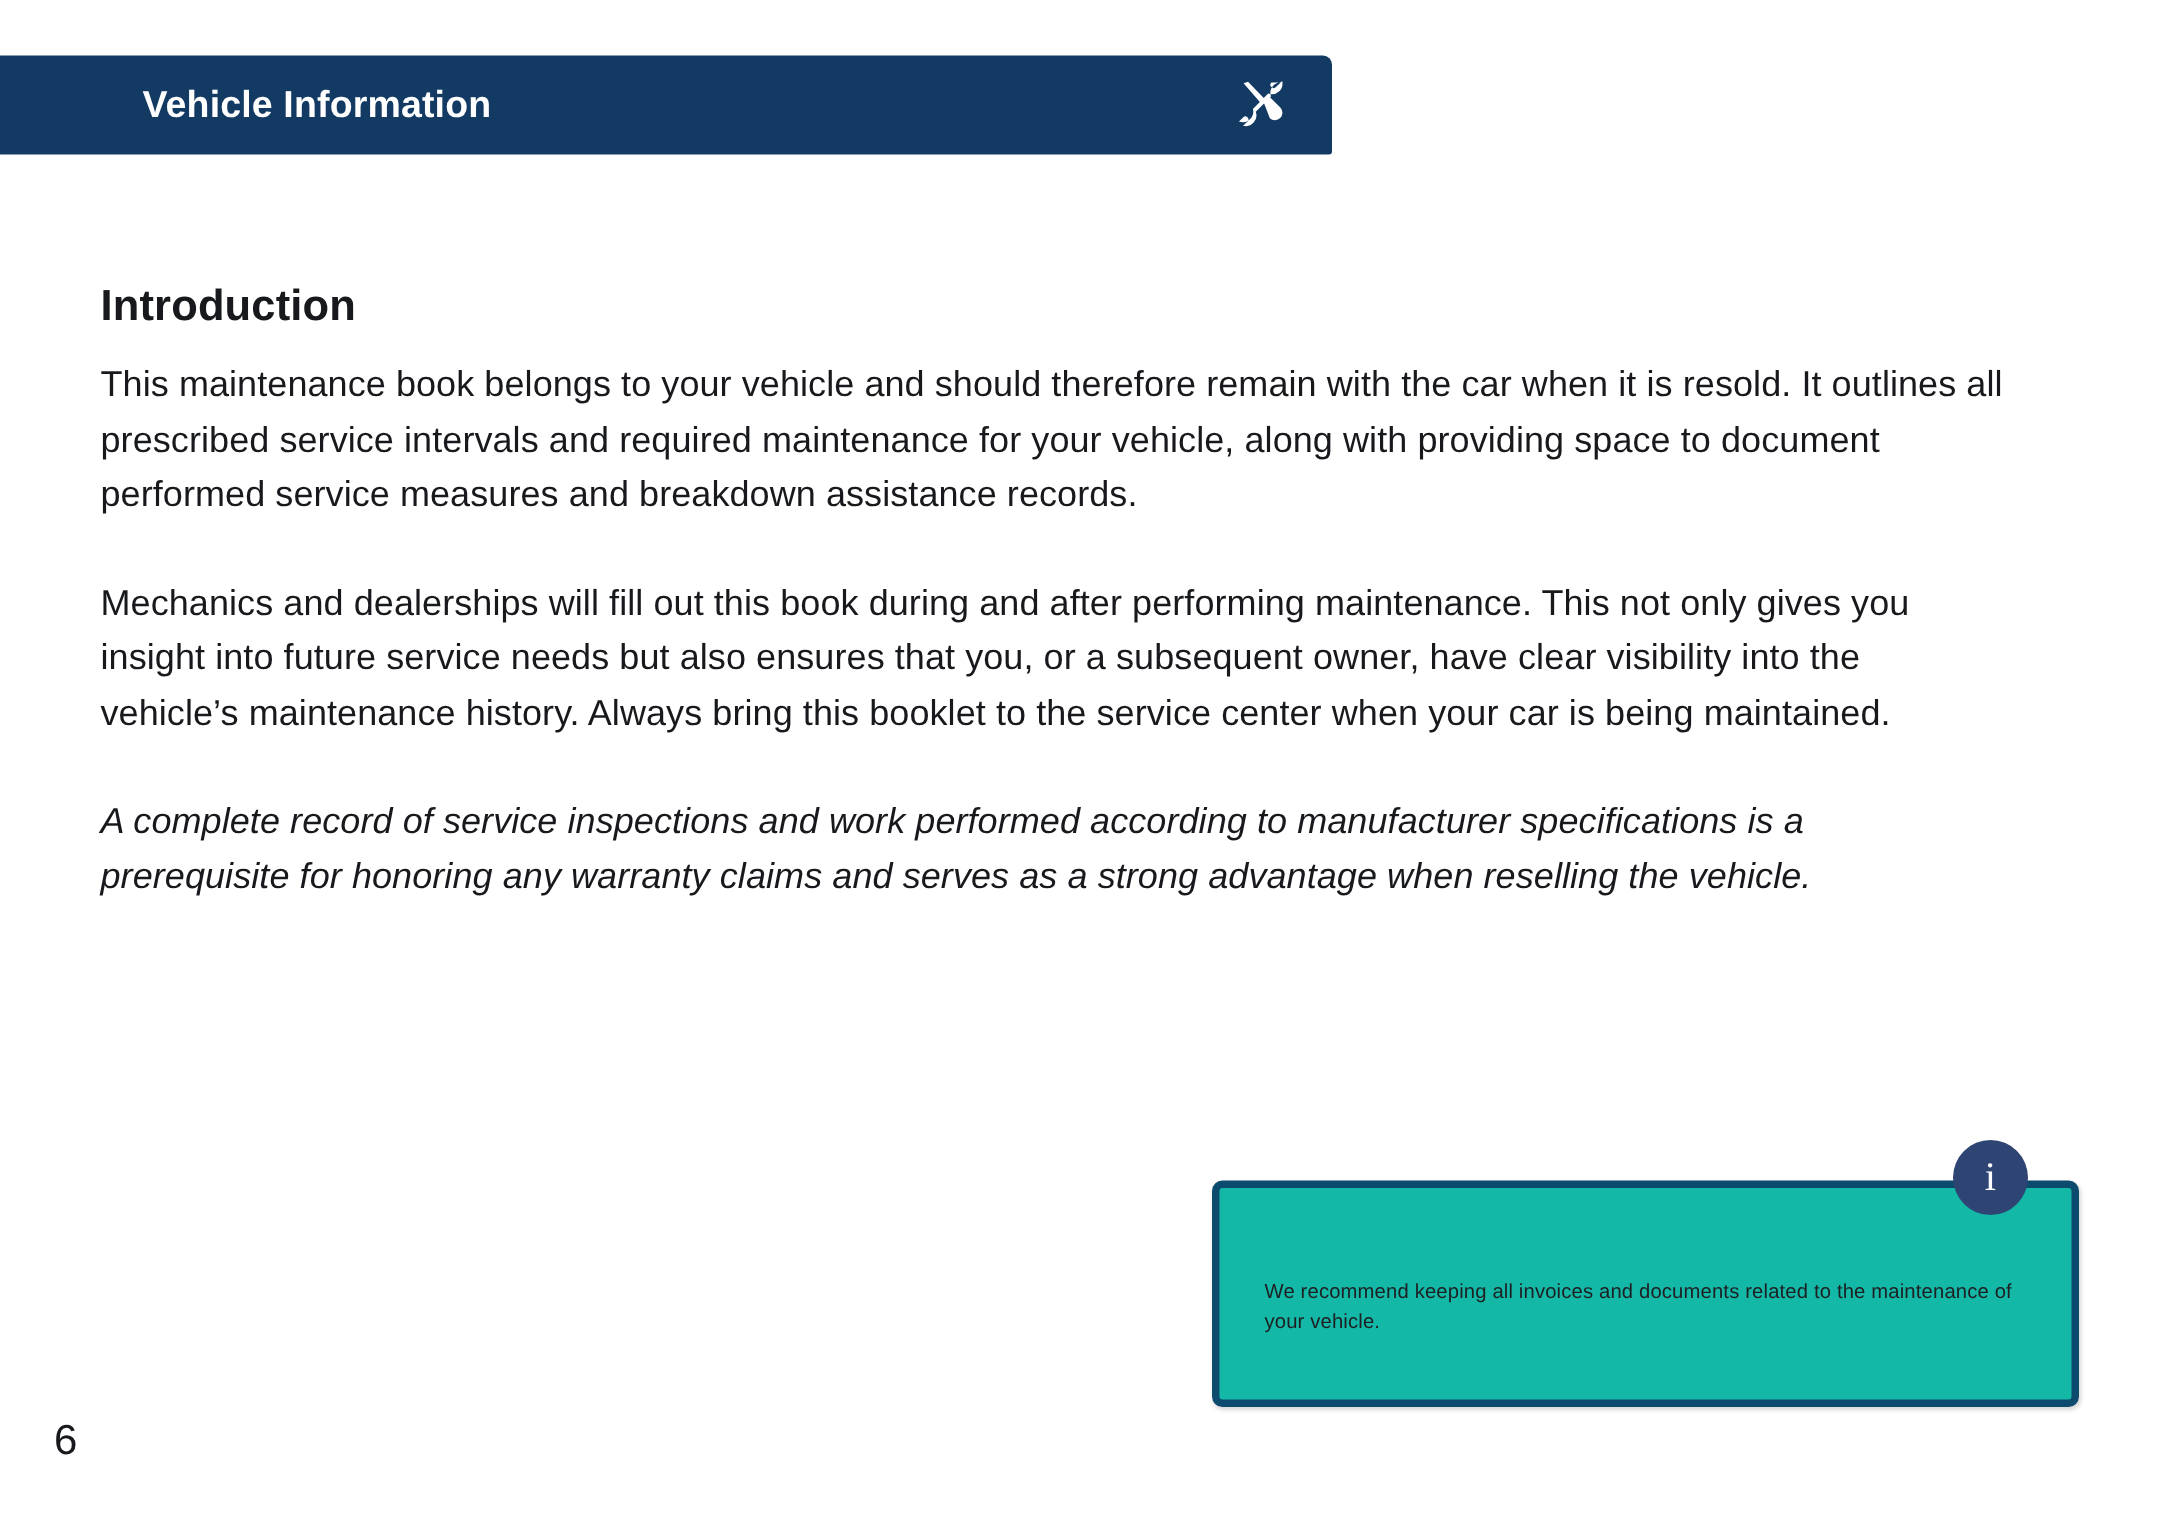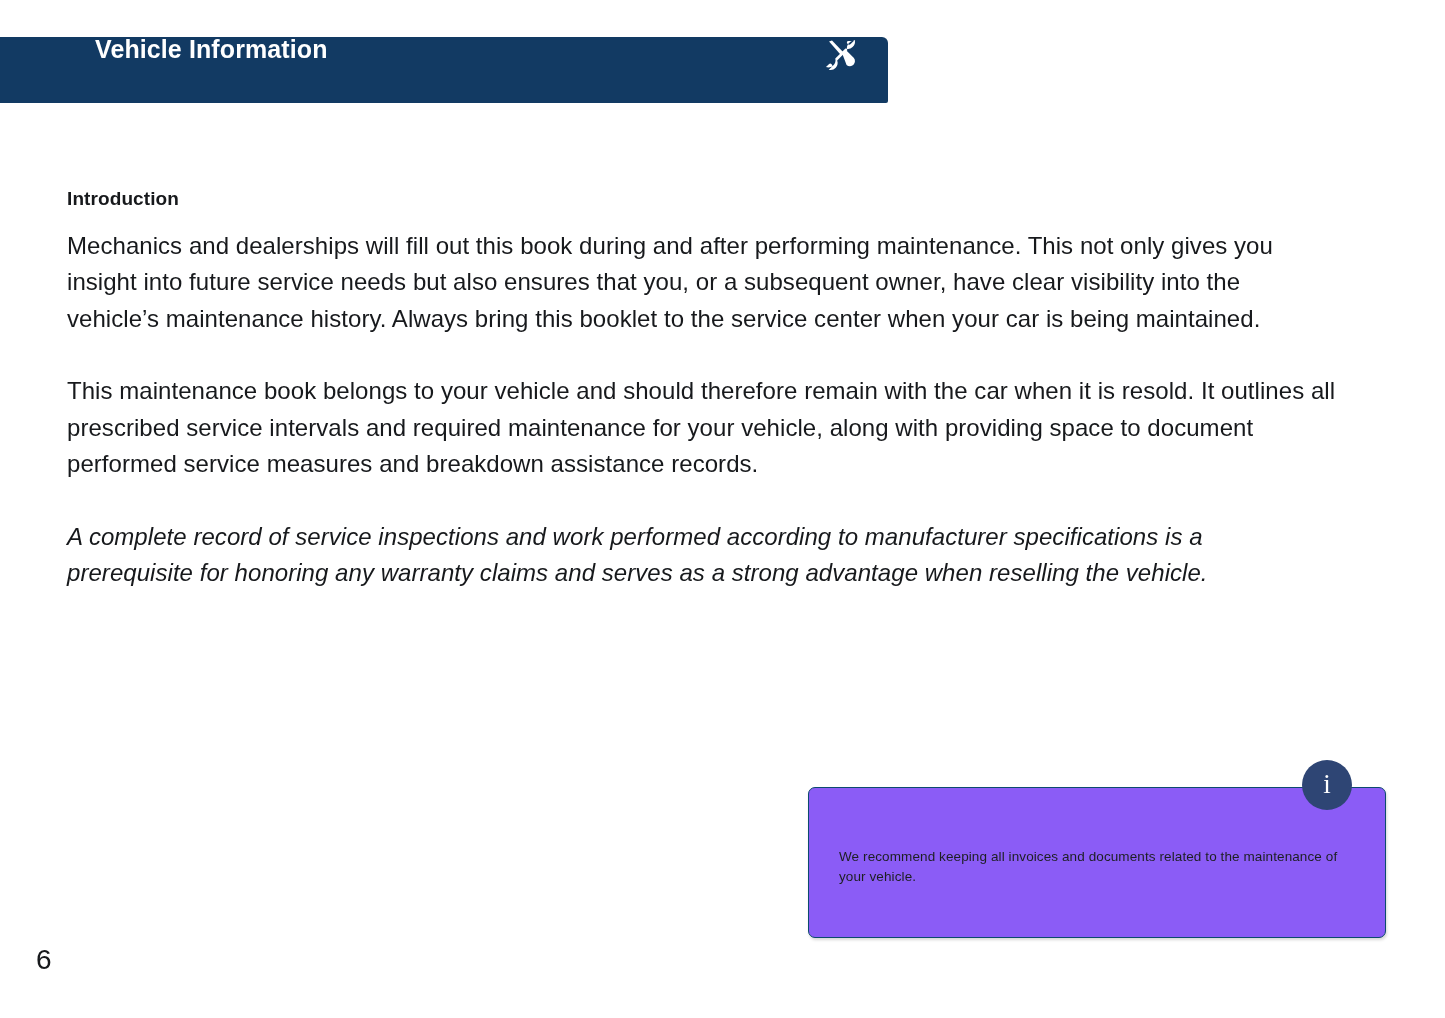--- a/index.html
+++ b/index.html
@@ -27,20 +27,21 @@
   .header-bar {
     position: absolute;
     left: 0;
     top: 37px;
     width: 888px;
     height: 66px;
     background: #123a63;
     border-top-right-radius: 6px;
     border-bottom-right-radius: 2px;
     display: flex;
+    align-items: center;
     justify-content: space-between;
     box-sizing: border-box;
     padding: 0 26px 0 95px;
   }
   .header-title {
     color: #ffffff;
     font-size: 25px;
     font-weight: bold;
     letter-spacing: 0.1px;
     line-height: 1;
@@ -59,21 +60,21 @@
   }
 
   
   .content {
     position: absolute;
     left: 67px;
     top: 188px;
     width: 1270px;
   }
   .section-heading {
-    font-size: 19px;
+    font-size: 29px;
     font-weight: bold;
     color: #17191c;
     margin: 0 0 18px 0;
     line-height: 1.15;
     letter-spacing: 0.1px;
   }
   .body-paragraph {
     font-size: 24px;
     color: #17191c;
     line-height: 36.5px;
@@ -96,22 +97,22 @@
     width: 578px;
     height: 180px;
   }
   .info-box {
     position: absolute;
     left: 0;
     top: 27px;
     width: 578px;
     height: 151px;
     box-sizing: border-box;
-    background: #8b5cf6;
-    border: 1px solid #0c4a6e;
+    background: #14b8a6;
+    border: 5px solid #0c4a6e;
     border-radius: 7px;
     box-shadow: 1px 2px 3px rgba(0,0,0,0.16);
     padding-left: 48px;
   }
   .info-text {
     position: absolute;
     left: 30px;
     top: 59px;
     width: 500px;
   }
@@ -173,23 +174,23 @@
 
           <path d="M52.5 6.8 a12 12 0 0 0 -14.2 15.7 L21.2 39.6 a12 12 0 0 1 -14.2 15.7 l4.9 -4.9 a3.2 3.2 0 0 0 0 -4.6 l-0.1 -0.1 a3.2 3.2 0 0 0 -4.6 0 L2.3 50.6 A12 12 0 0 0 18 36.4 L35.1 19.2 a12 12 0 0 0 15.7 -14.2 l-6.9 6.9 a3.6 3.6 0 0 1 -5.1 0 l-0.1 -0.1 a3.6 3.6 0 0 1 0 -5.1 Z" transform="translate(1,0)"></path>
         </g>
       </svg>
     </span>
   </div>
 
   <div class="content">
     <h1 class="section-heading">Introduction</h1>
 
+    <p class="body-paragraph">This maintenance book belongs to your vehicle and should therefore remain with the car when it is resold. It outlines all prescribed service intervals and required maintenance for your vehicle, along with providing space to document performed service measures and breakdown assistance records.</p>
+
     <p class="body-paragraph">Mechanics and dealerships will fill out this book during and after performing maintenance. This not only gives you insight into future service needs but also ensures that you, or a subsequent owner, have clear visibility into the vehicle’s maintenance history. Always bring this booklet to the service center when your car is being maintained.</p>
-
-    <p class="body-paragraph">This maintenance book belongs to your vehicle and should therefore remain with the car when it is resold. It outlines all prescribed service intervals and required maintenance for your vehicle, along with providing space to document performed service measures and breakdown assistance records.</p>
 
     <p class="body-paragraph p-narrow">A complete record of service inspections and work performed according to manufacturer specifications is a prerequisite for honoring any warranty claims and serves as a strong advantage when reselling the vehicle.</p>
   </div>
 
   <div class="info-box-wrap">
     <div class="info-box">
       <div class="info-text">
         <p class="info-paragraph">We recommend keeping all invoices and documents related to the maintenance of your vehicle.</p>
       </div>
     </div>

